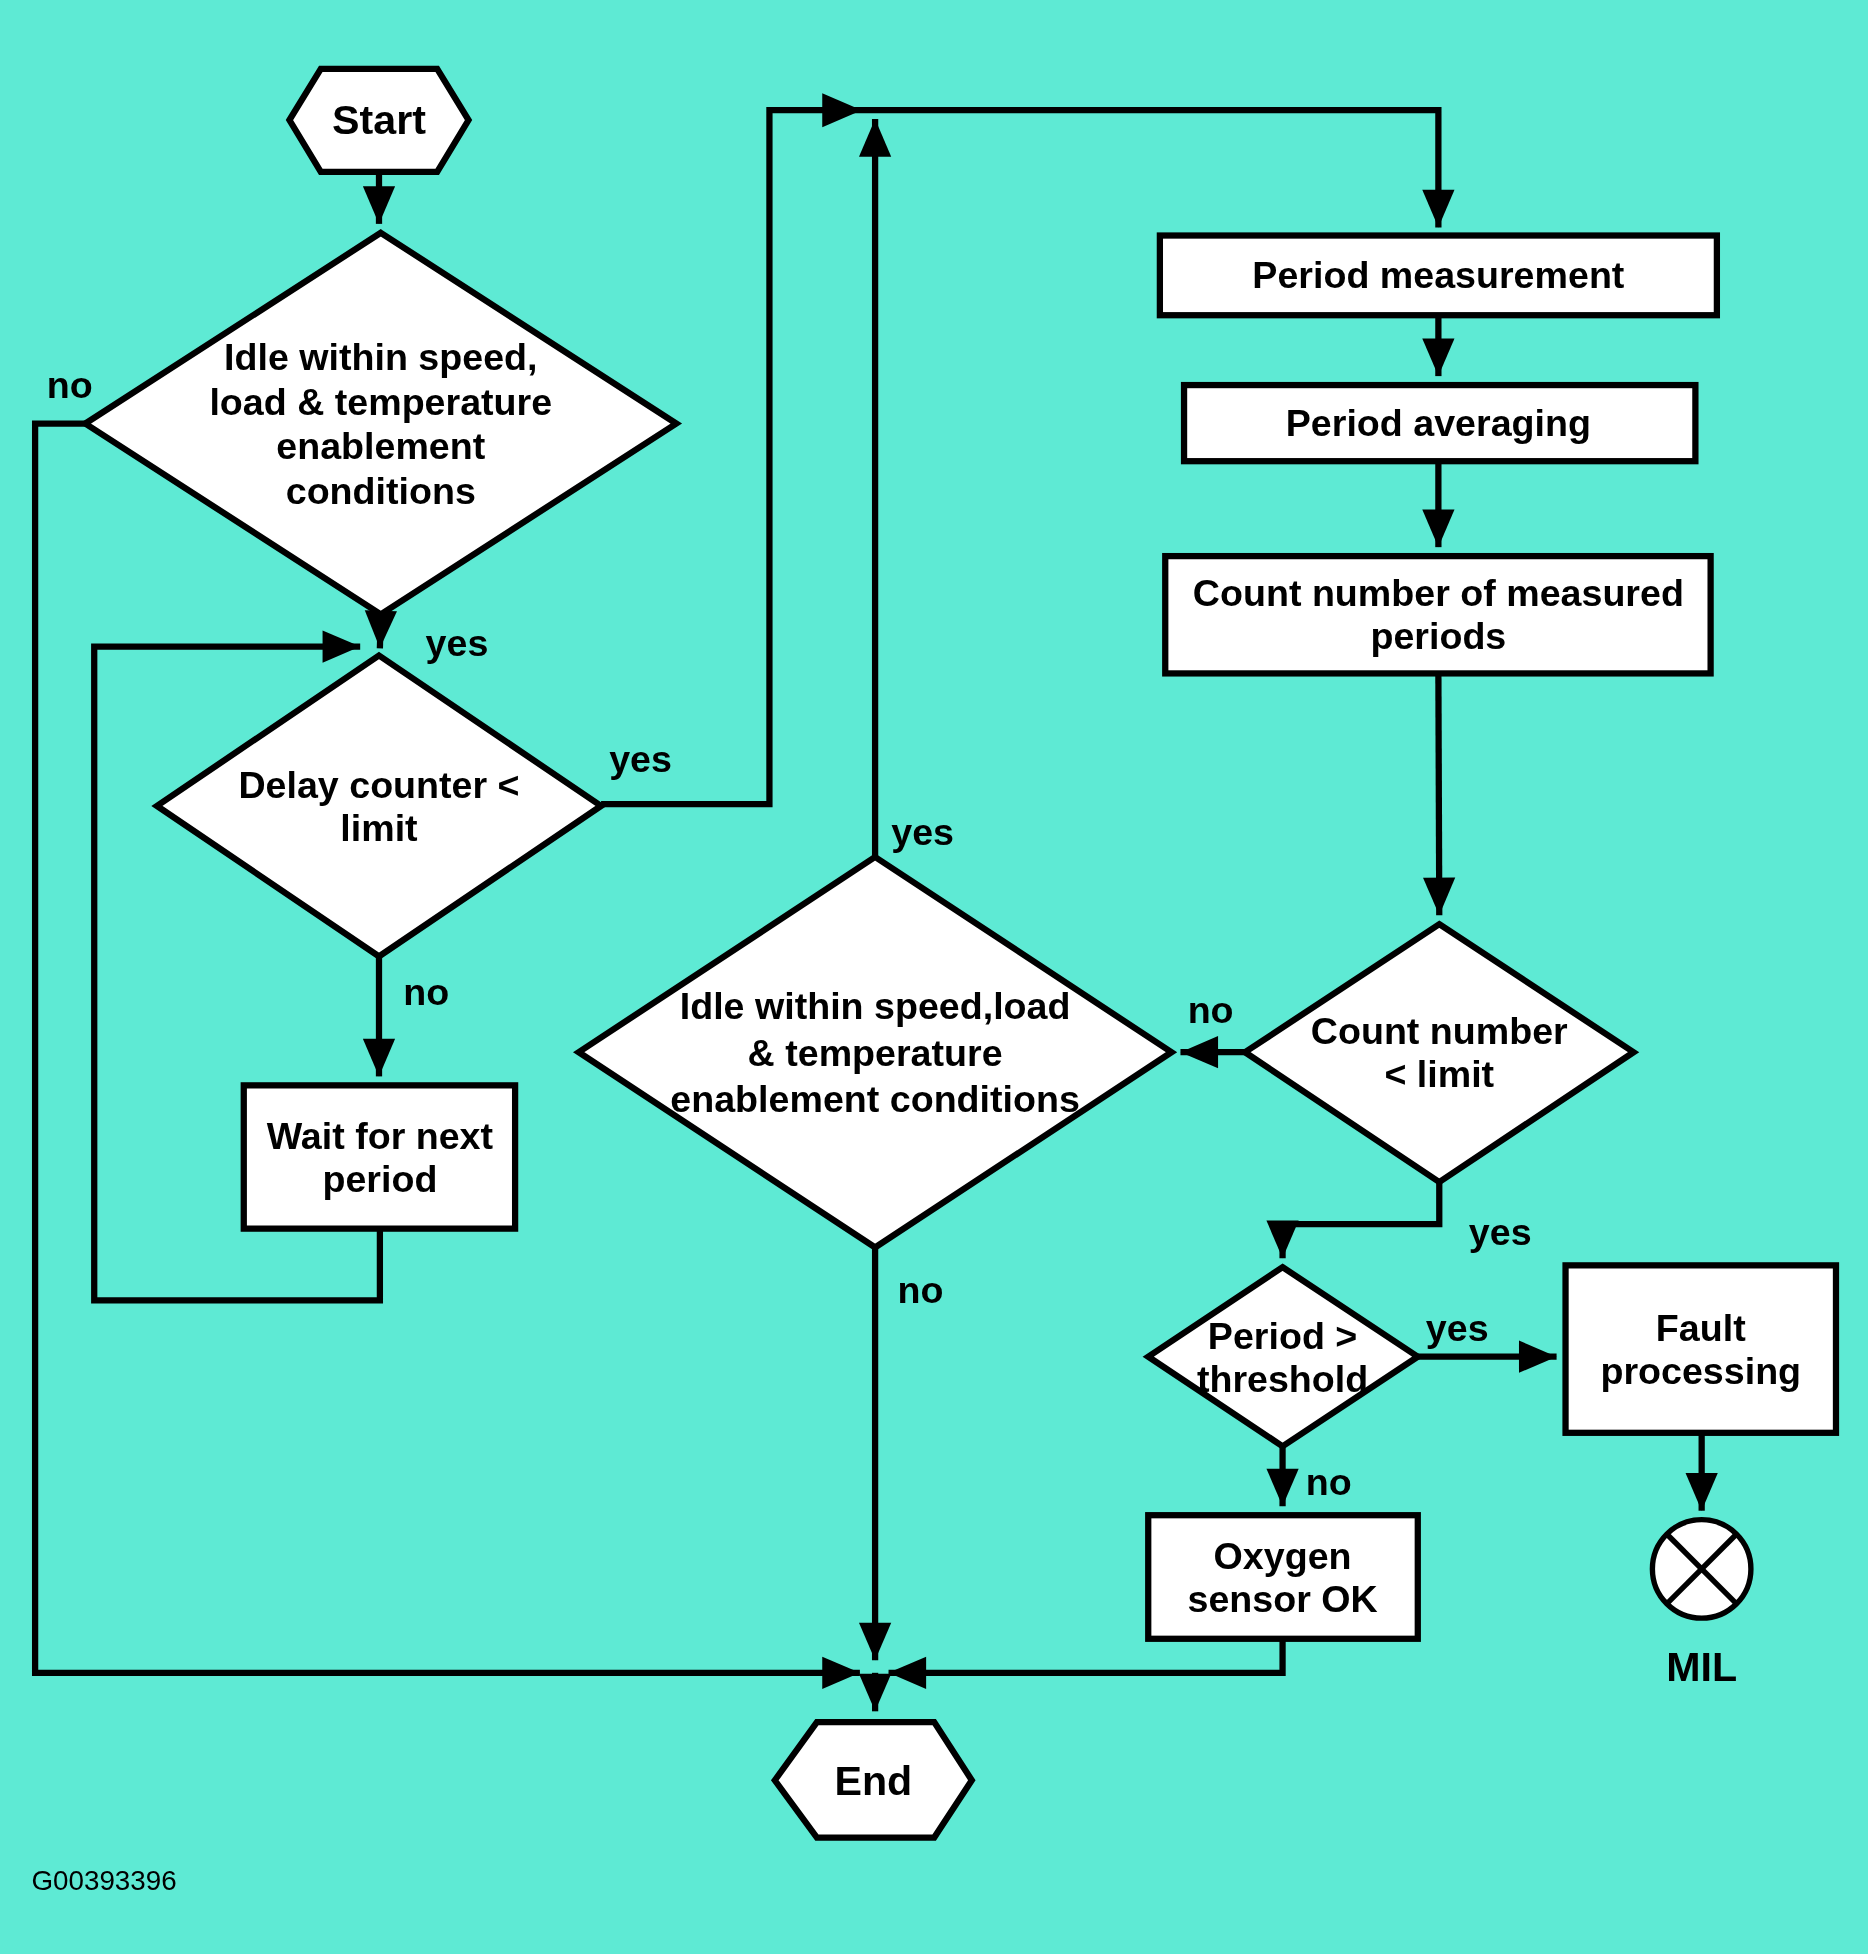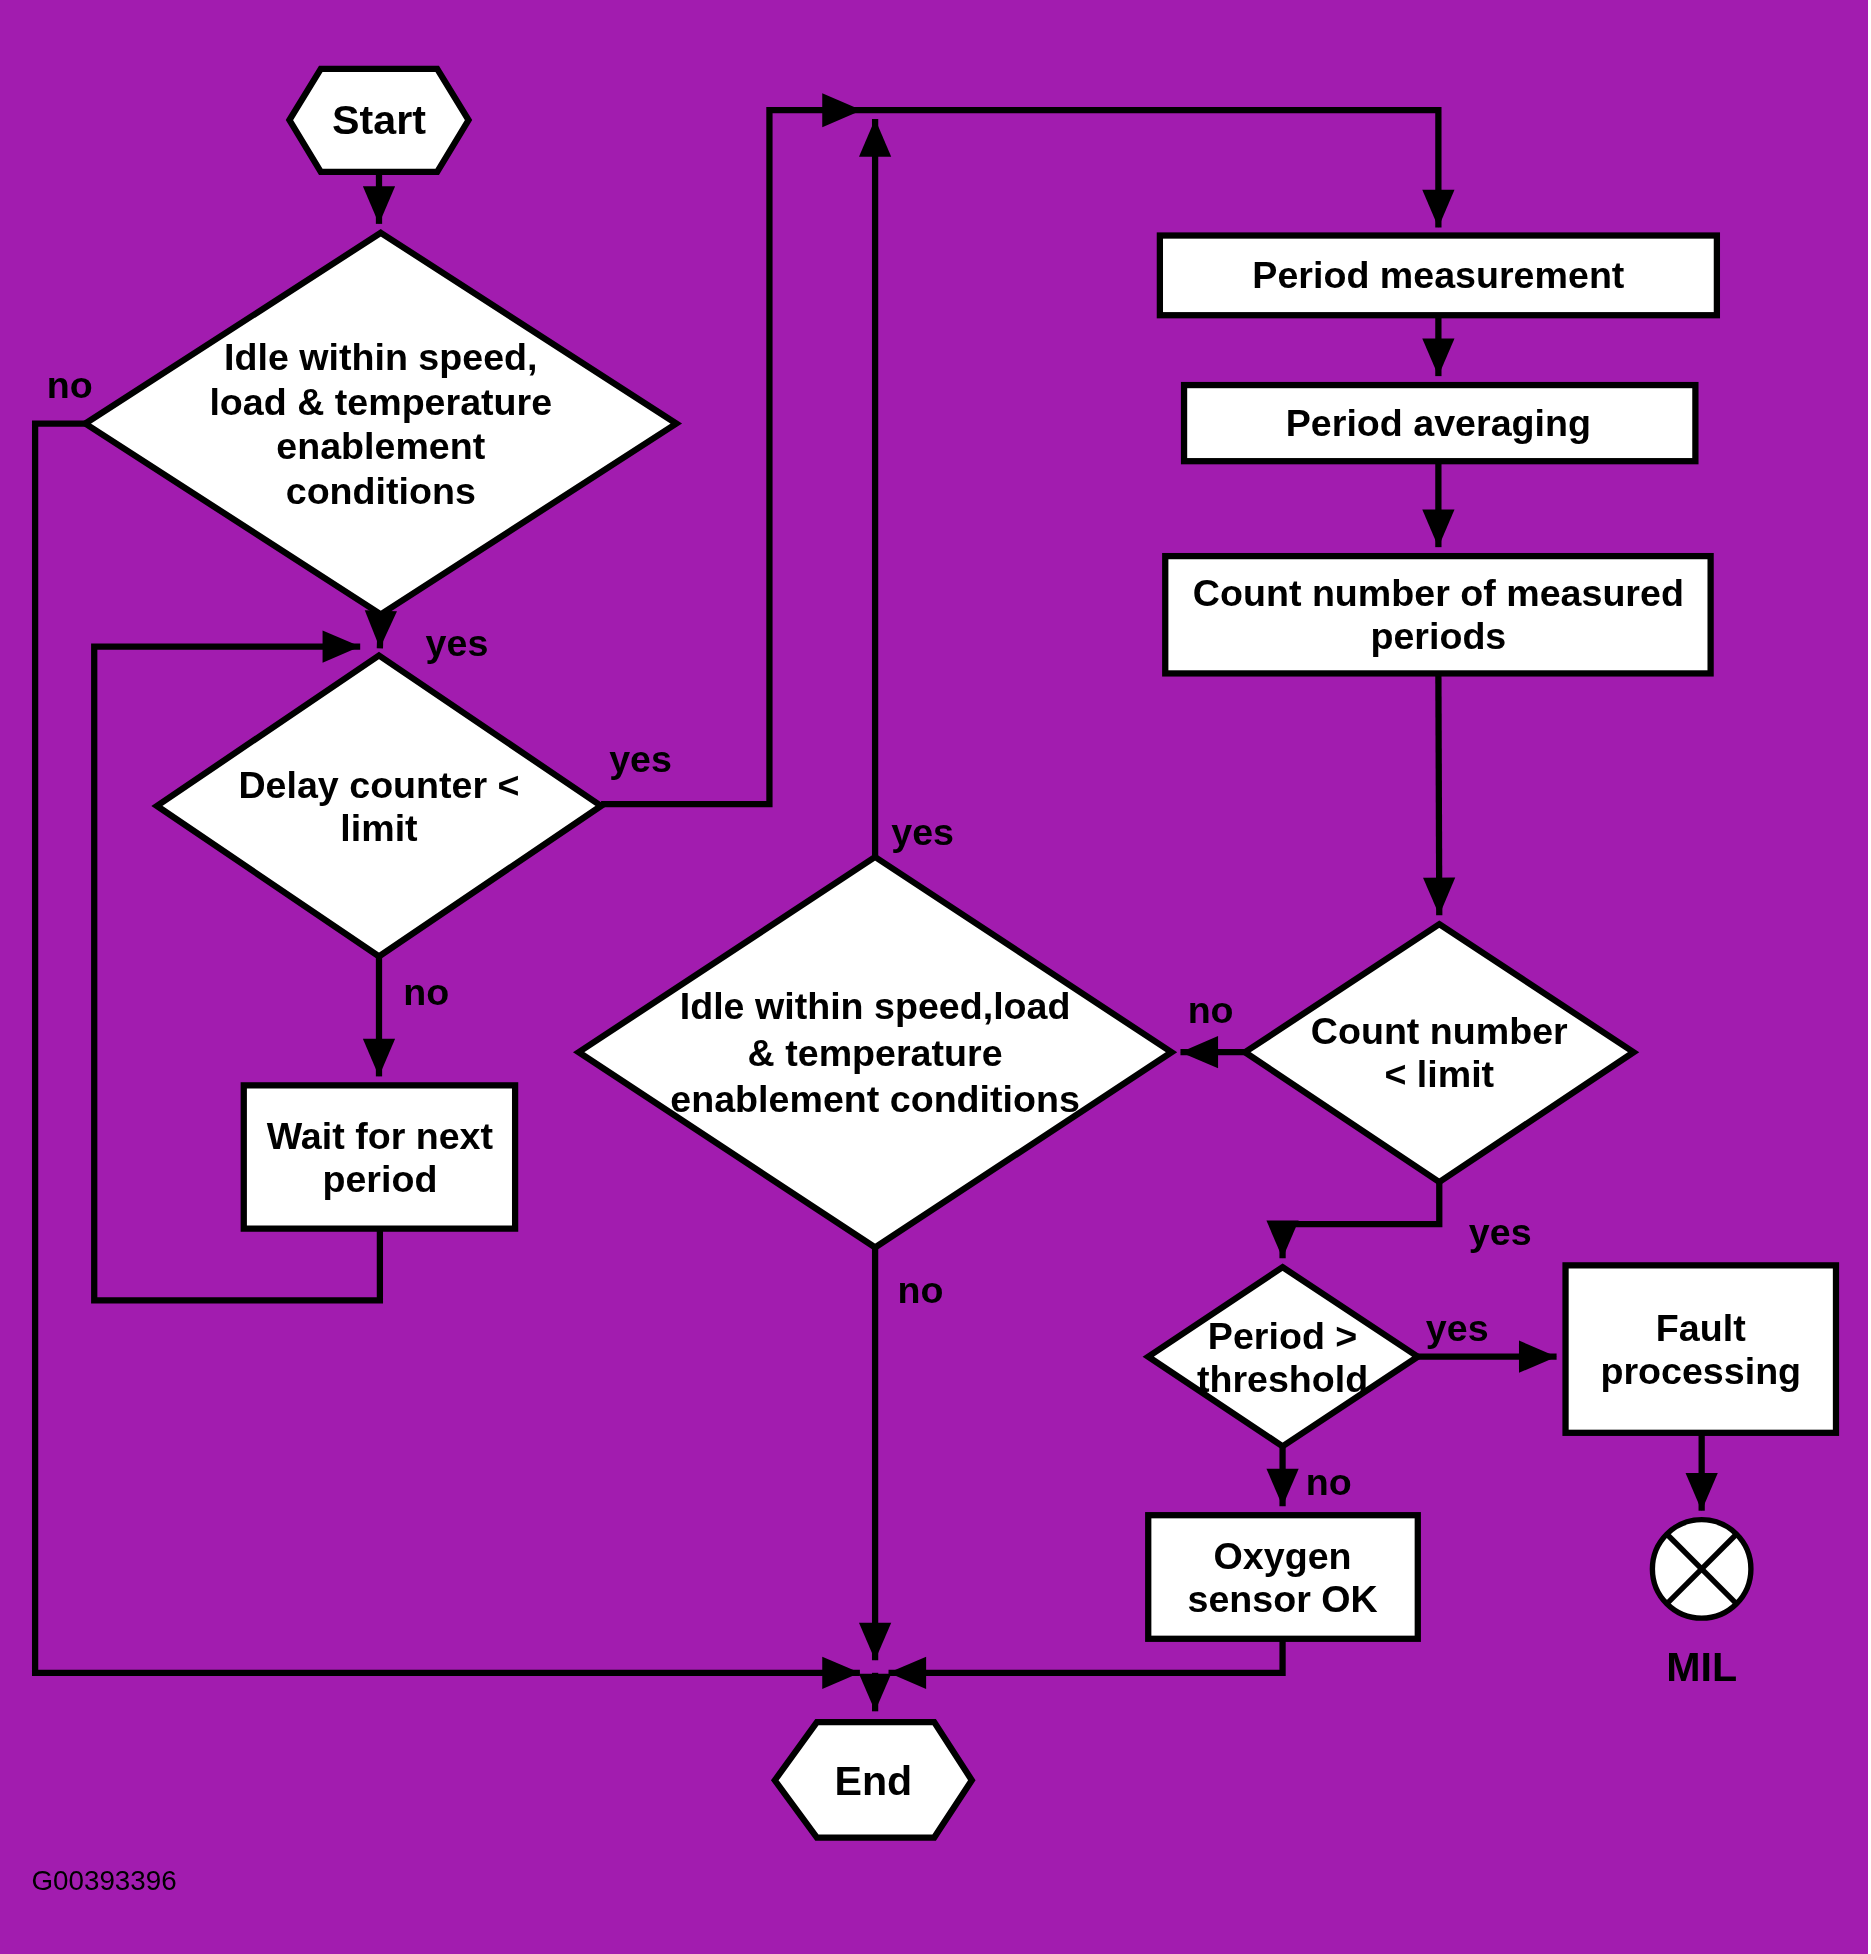--- a/index.html
+++ b/index.html
@@ -3,21 +3,21 @@
 <meta charset="utf-8">
 <style>
   html, body {
     margin: 0;
     padding: 0;
     background: #ffffff;
   }
   .canvas-wrap {
     width: 1868px;
     height: 1954px;
-    background: #a21caf;
+    background: #5eead4;
     position: relative;
   }
   svg { display: block; }
   .shape {
     fill: #ffffff;
     stroke: #000000;
     stroke-width: 7;
   }
   .edge {
     fill: none;

